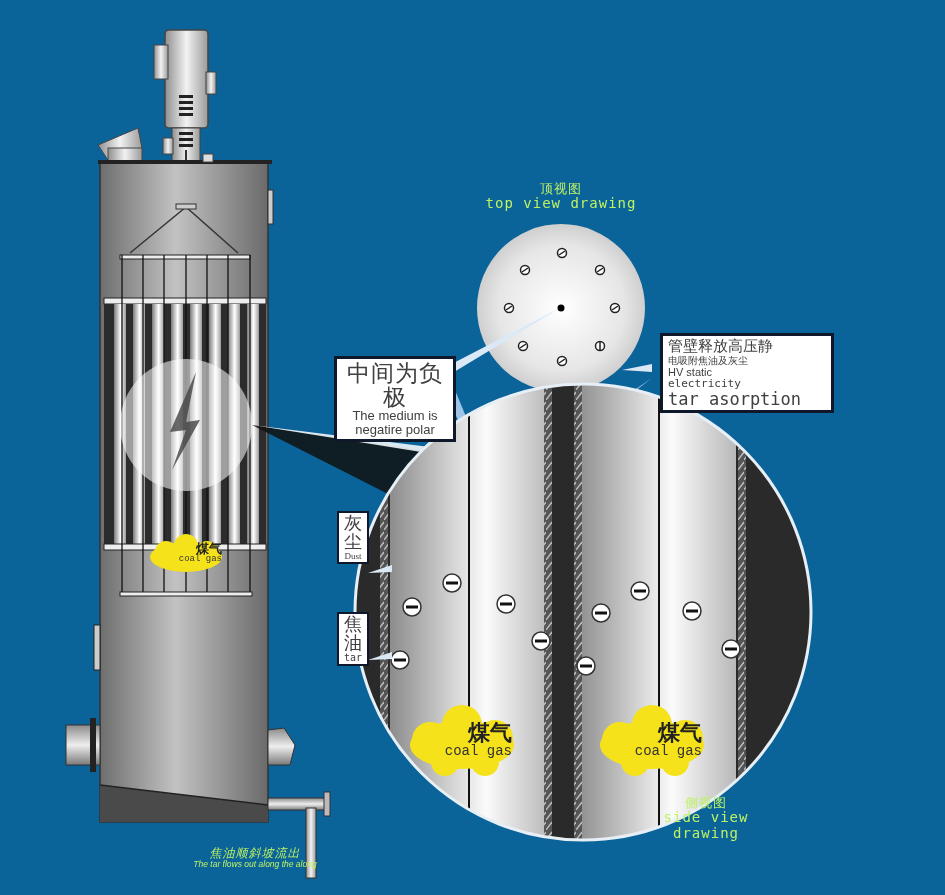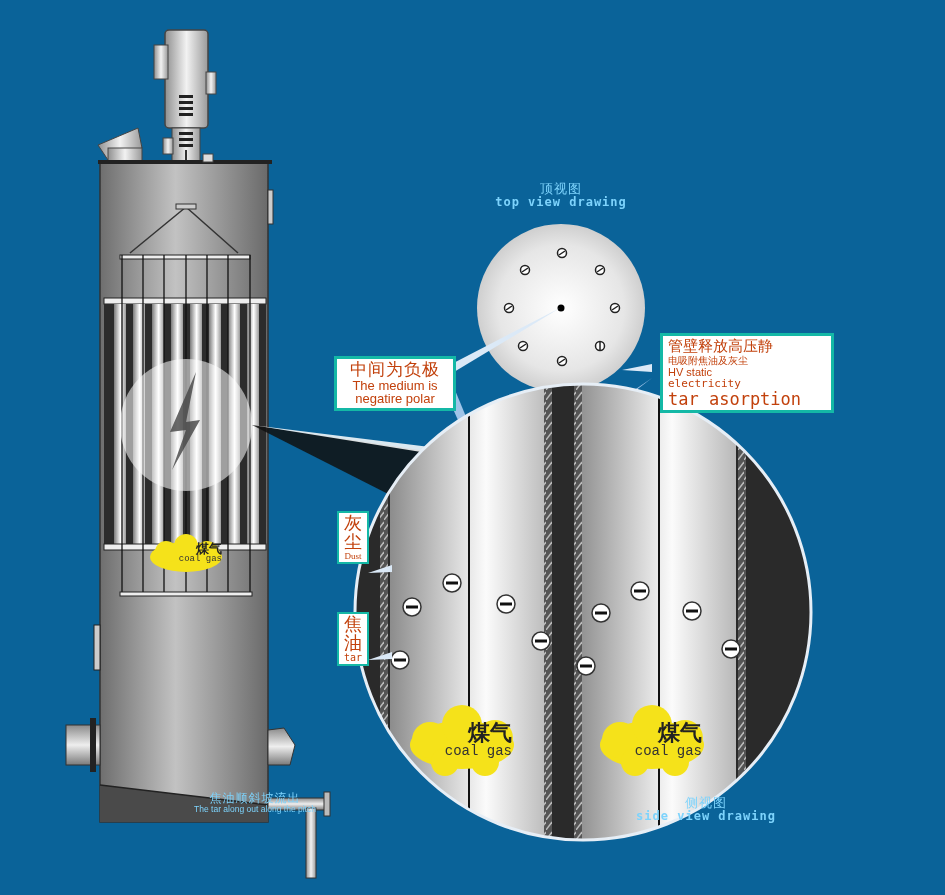--- a/index.html
+++ b/index.html
@@ -1,22 +1,22 @@
 <!DOCTYPE html>
 <html><head>
 <meta charset="utf-8">
 <style>
   html,body{margin:0;padding:0;}
   body{width:945px;height:895px;background:#0a6399;position:relative;overflow:hidden;font-family:"DejaVu Sans","Liberation Sans",sans-serif;}
   svg{position:absolute;left:0;top:0;}
-  .caption{position:absolute;color:#7dd3fc;text-align:center;line-height:1.1;}
+  .caption{position:absolute;color:#bef264;text-align:center;line-height:1.1;}
   .caption .cn{font-size:13px;letter-spacing:1px;}
-  .caption .en-mono{font-family:"DejaVu Sans Mono","Liberation Mono",monospace;font-size:12px;letter-spacing:1px;font-weight:bold;}
+  .caption .en-mono{font-family:"DejaVu Sans Mono","Liberation Mono",monospace;font-size:14px;letter-spacing:1px;}
   .caption .en-sans{font-family:"Liberation Sans",sans-serif;font-size:10px;}
-  .label-box{position:absolute;background:#fff;border:3px solid #14b8a6;color:#c2410c;}
+  .label-box{position:absolute;background:#fff;border:3px solid #0f172a;color:#404040;}
   .gas{position:absolute;text-align:right;color:#222;line-height:1;}
   .gas .cn{font-weight:bold;}
   .gas .en{font-family:Liberation Mono, monospace;color:#333;}
 </style>
 </head>
 <body>
 
 <svg width="945" height="895" viewBox="0 0 945 895">
   <defs>
     <linearGradient id="gBody" x1="0" x2="1">
@@ -269,21 +269,21 @@
   <polygon points="368,573 392,565 392,572" fill="#dbe9f7"></polygon>
   <polygon points="368,660 392,652 392,659" fill="#dbe9f7"></polygon>
 </svg>
 
 <div class="caption" style="left:478px;top:182px;width:166px;">
   <div class="cn">顶视图</div>
   <div class="en-mono">top view drawing</div>
 </div>
 
 <div class="label-box" style="left:334px;top:356px;width:108px;padding:2px 4px;text-align:center;line-height:1.05;">
-  <div style="font-size:17px;letter-spacing:1px;">中间为负极</div>
+  <div style="font-size:23px;letter-spacing:1px;">中间为负极</div>
   <div style="font-family:'Liberation Sans',sans-serif;font-size:13px;">The medium is</div>
   <div style="font-family:'Liberation Sans',sans-serif;font-size:13px;">negatire polar</div>
 </div>
 
 <div class="label-box" style="left:660px;top:333px;width:158px;padding:2px 5px;line-height:1.1;">
   <div style="font-size:15px;">管壁释放高压静</div>
   <div style="font-size:10px;">电吸附焦油及灰尘</div>
   <div style="font-family:Liberation Sans, sans-serif;font-size:11px;">HV static</div>
   <div style="font-family:'DejaVu Sans Mono',monospace;font-size:11px;">electricity</div>
   <div style="font-family:'DejaVu Sans Mono',monospace;font-size:17px;">tar asorption</div>
@@ -314,16 +314,16 @@
 <div class="gas" style="left:602px;top:722px;width:100px;">
   <div class="cn" style="font-size:22px;">煤气</div>
   <div class="en" style="font-size:14px;">coal gas</div>
 </div>
 
 <div class="caption" style="left:626px;top:796px;width:160px;">
   <div class="cn">侧视图</div>
   <div class="en-mono">side view drawing</div>
 </div>
 
-<div class="caption" style="left:160px;top:792px;width:190px;">
+<div class="caption" style="left:160px;top:847px;width:190px;font-style:italic;">
   <div class="cn" style="font-size:12px;">焦油顺斜坡流出</div>
-  <div class="en-sans" style="font-size:8.5px;">The tar along out along the pitch</div>
+  <div class="en-sans" style="font-size:8.5px;">The tar flows out along the along</div>
 </div>
 
 </body></html>

